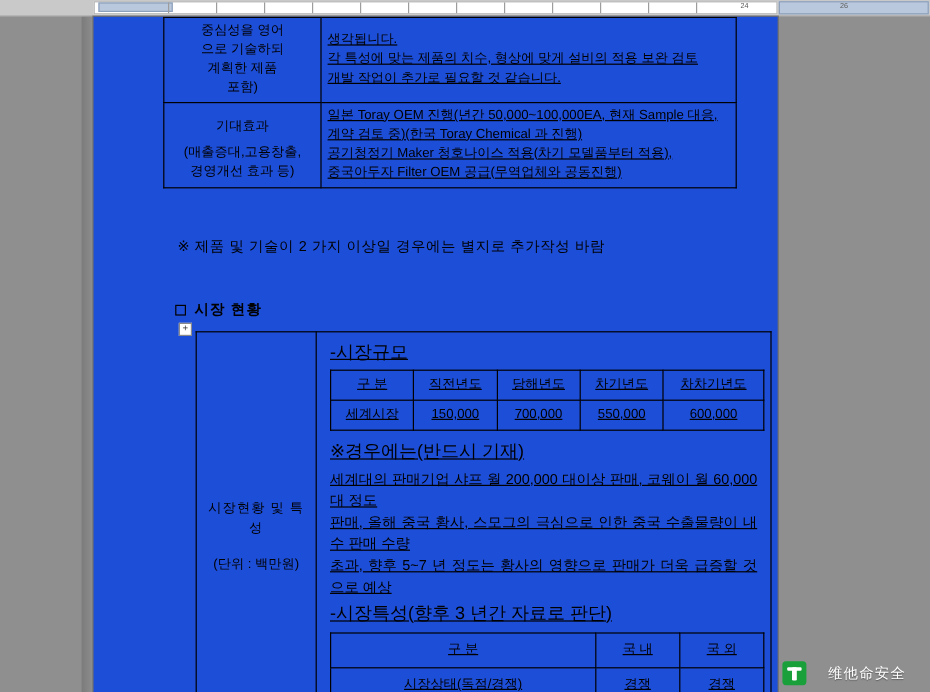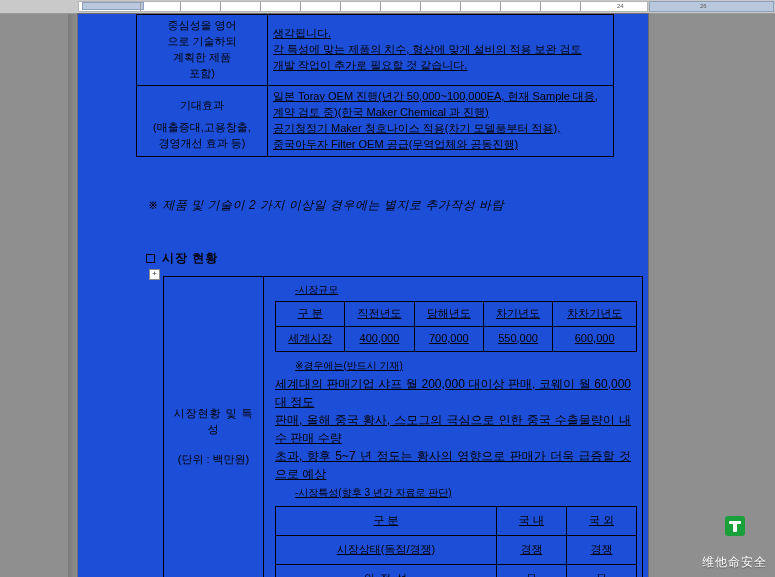--- a/index.html
+++ b/index.html
@@ -64,21 +64,21 @@
 
   
   .top-table{
     position:absolute;left:58px;top:0px;width:478px;
   }
   .top-table td.label{width:120px;}
   .spaced{letter-spacing:1px;}
 
   .note-line{
     position:absolute;left:70px;top:183px;width:520px;
-    font-size:12px;color:#000;letter-spacing:0.5px;font-style:italic;
+    font-size:12px;color:#000;letter-spacing:0.5px;
   }
 
   
   .sec-head{
     position:absolute;left:68px;top:236px;
     font-size:12px;font-weight:bold;color:#000;letter-spacing:1px;
   }
   .sec-head .box{
     display:inline-block;width:7px;height:7px;
     border:1px solid #000;margin-right:7px;vertical-align:middle;
@@ -93,21 +93,21 @@
   .market-wrap{
     position:absolute;left:85px;top:262px;width:480px;
   }
   .market-wrap table.doc{width:480px;}
   .side-cell{width:95px;text-align:center;}
   .side-cell .l1{display:block;letter-spacing:1px;}
   .side-cell .l2{display:block;margin-top:14px;}
 
   .inner-pad{padding:0;}
   .inner-title{
-    font-size:10px;padding:3px 6px 1px 6px;display:block;margin-left:20px;
+    font-size:15px;padding:3px 6px 1px 6px;display:block;
   }
   table.inner{
     border-collapse:collapse;width:362px;margin:2px 0 4px 6px;
     font-size:11px;
   }
   table.inner td{
     border:1px solid #000;padding:3px 4px;text-align:center;height:18px;
   }
   .para{
     font-size:12px;line-height:1.5;padding:1px 6px 0 6px;
@@ -115,22 +115,22 @@
   }
   table.inner2{
     border-collapse:collapse;width:362px;margin:4px 0 0 6px;font-size:11px;
   }
   table.inner2 td{
     border:1px solid #000;padding:4px 4px;text-align:center;height:20px;
   }
 
   
   .wm{
-    position:absolute;right:8px;bottom:6px;
-    display:flex;align-items:center;gap:18px;flex-direction:column;
+    position:absolute;right:20px;bottom:6px;
+    display:flex;align-items:center;gap:18px;
   }
   .wm-logo{
     width:20px;height:20px;border-radius:3px;background:#19a03a;
     position:relative;
   }
   .wm-logo:before{
     content:"";position:absolute;left:4px;top:5px;width:12px;height:3px;
     background:#fff;border-radius:1px;
   }
   .wm-logo:after{
@@ -187,21 +187,21 @@
     <tr>
       <td class="label c">
         <div style="height:8px"></div>
         <div>기대효과</div>
         <div style="height:6px"></div>
         <div>(매출증대,고용창출,</div>
         <div>경영개선 효과 등)</div>
       </td>
       <td class="l">
         <div>일본  Toray  OEM  진행(년간  50,000~100,000EA,  현재   Sample  대응,</div>
-        <div>계약  검토  중)(한국  Maker Chemical 과  진행)</div>
+        <div>계약  검토  중)(한국  Toray Chemical 과  진행)</div>
         <div>공기청정기   Maker   청호나이스   적용(차기   모델품부터   적용),</div>
         <div>중국아두자  Filter  OEM  공급(무역업체와 공동진행)</div>
       </td>
     </tr>
   </tbody>
     </table>
 
   <div class="note-line">※  제품  및  기술이  2 가지  이상일  경우에는  별지로  추가작성  바람</div>
 
   <div class="sec-head">
@@ -226,21 +226,21 @@
             <tbody>
                   <tr>
               <td>구    분</td>
               <td>직전년도</td>
               <td>당해년도</td>
               <td>차기년도</td>
               <td>차차기년도</td>
             </tr>
             <tr>
               <td>세계시장</td>
-              <td>400,000</td>
+              <td>150,000</td>
               <td>700,000</td>
               <td>550,000</td>
               <td>600,000</td>
             </tr>
           </tbody>
               </table>
 
           <span class="inner-title">※경우에는(반드시 기재)</span>
 
           <div class="para">

